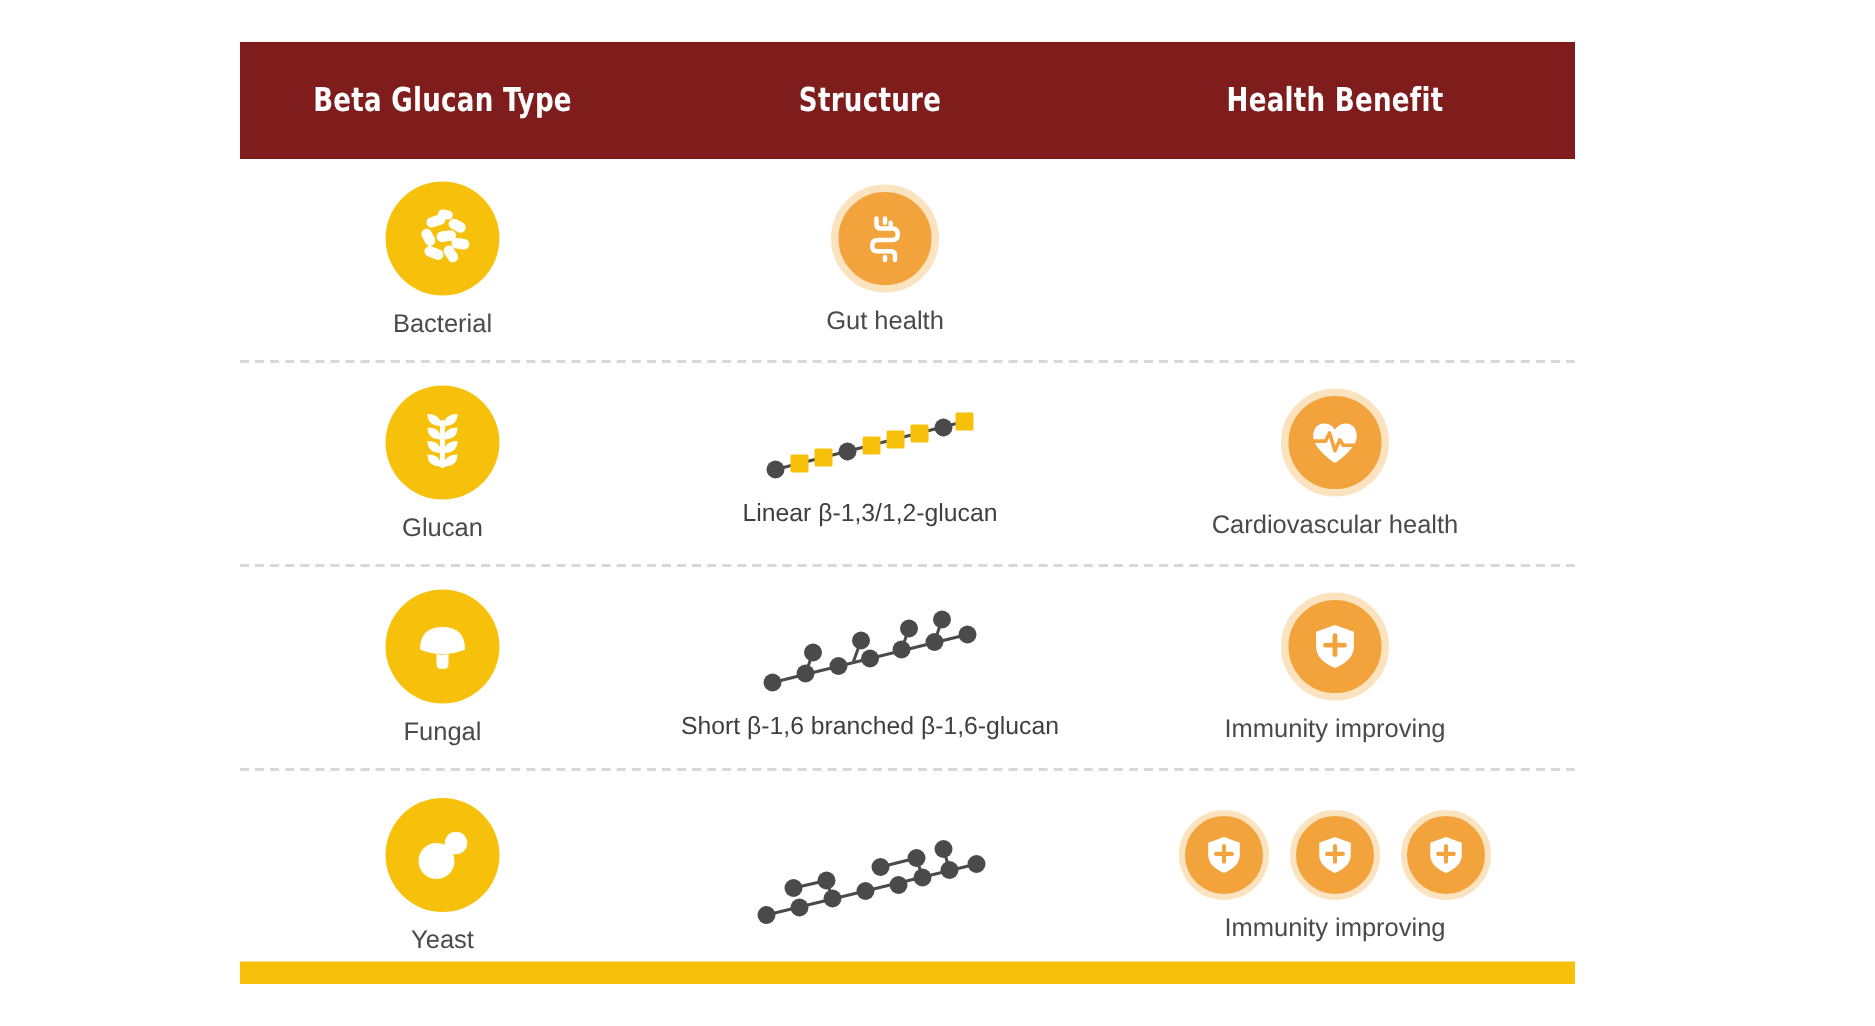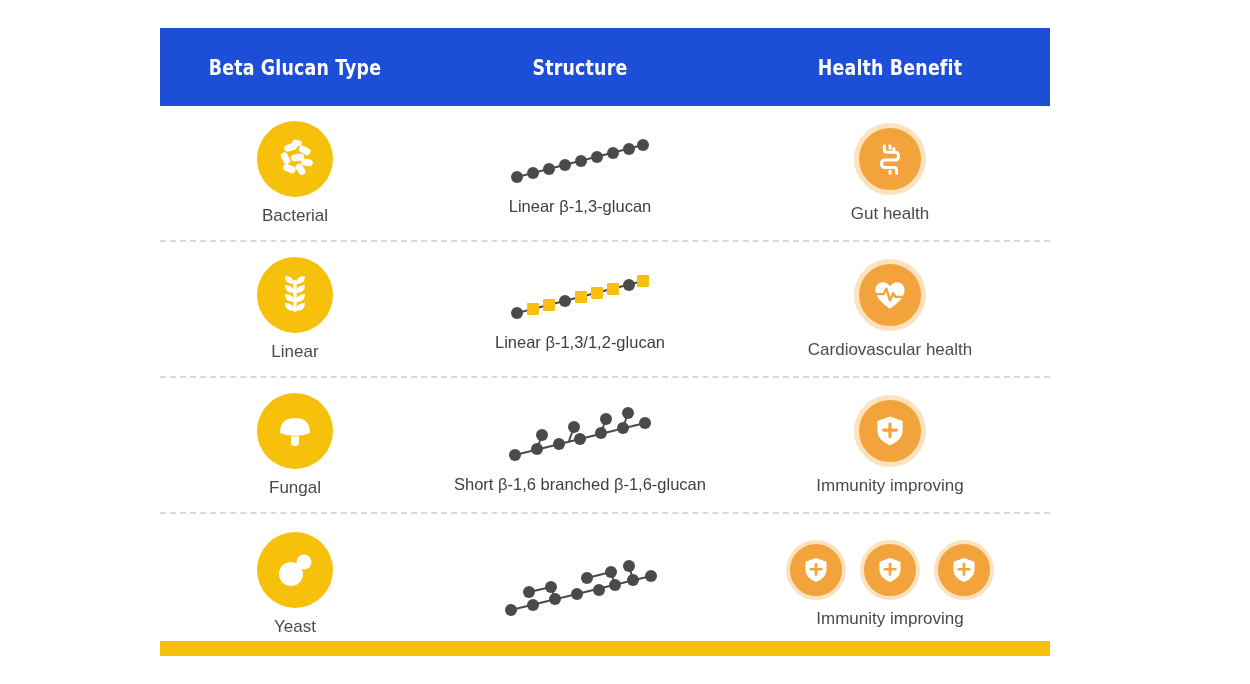--- a/index.html
+++ b/index.html
@@ -20,21 +20,21 @@
   }
   .table {
     position: absolute;
     left: 160px;
     top: 28px;
     width: 890px;
   }
   
   .thead {
     display: flex;
-    background: #1d4ed8;
+    background: #7f1d1d;
     height: 78px;
     align-items: center;
   }
   .th {
     color: #ffffff;
     font-weight: bold;
     font-size: 22px;
     letter-spacing: 0.2px;
     text-align: center;
     font-family: "DejaVu Sans Condensed", "Liberation Sans Narrow", "Liberation Sans", sans-serif;
@@ -141,39 +141,20 @@
               <rect x="30" y="24" width="12" height="7" rx="3.5" transform="rotate(8 36 27)"></rect>
               <rect x="12" y="30" width="13" height="7" rx="3.5" transform="rotate(22 18 33)"></rect>
               <rect x="24" y="31" width="12" height="7" rx="3.5" transform="rotate(58 30 34)"></rect>
               <rect x="21" y="5" width="10" height="6" rx="3" transform="rotate(10 26 8)"></rect>
             </g>
           </svg>
         </div>
         <div class="cell-label">Bacterial</div>
       </div>
 
-      <div class="cell col-struct">
-        <div>
-          <svg width="150" height="60" viewBox="0 0 150 60">
-            <line x1="12" y1="46" x2="138" y2="14" stroke="#4a4a4a" stroke-width="2"></line>
-            <g fill="#4a4a4a">
-              <circle cx="12" cy="46" r="6"></circle>
-              <circle cx="28" cy="42" r="6"></circle>
-              <circle cx="44" cy="38" r="6"></circle>
-              <circle cx="60" cy="34" r="6"></circle>
-              <circle cx="76" cy="30" r="6"></circle>
-              <circle cx="92" cy="26" r="6"></circle>
-              <circle cx="108" cy="22" r="6"></circle>
-              <circle cx="124" cy="18" r="6"></circle>
-              <circle cx="138" cy="14" r="6"></circle>
-            </g>
-          </svg>
-        </div>
-        <div class="struct-label">Linear β-1,3-glucan</div>
-      </div>
 
       <div class="cell col-benefit">
         <div class="badge">
           <svg width="38" height="38" viewBox="0 0 40 40">
             <g fill="none" stroke="#ffffff" stroke-width="3.2" stroke-linecap="round">
               <path d="M14 6 L14 10 Q14 13 17 13 L25 13 Q29 13 29 17 Q29 21 25 21 L15 21 Q11 21 11 25 Q11 29 15 29 L24 29 Q27 29 27 32 L27 35"></path>
               <path d="M20 6 L20 9"></path>
               <path d="M20 33 L20 35"></path>
               <path d="M24 13 L24 9"></path>
             </g>
@@ -194,21 +175,21 @@
               <path d="M24 12 Q33 12 33 4 Q24 4 24 12 Z"></path>
               <path d="M22 21 Q13 21 13 13 Q22 13 22 21 Z"></path>
               <path d="M24 21 Q33 21 33 13 Q24 13 24 21 Z"></path>
               <path d="M22 30 Q13 30 13 22 Q22 22 22 30 Z"></path>
               <path d="M24 30 Q33 30 33 22 Q24 22 24 30 Z"></path>
               <path d="M22 39 Q13 39 13 31 Q22 31 22 39 Z"></path>
               <path d="M24 39 Q33 39 33 31 Q24 31 24 39 Z"></path>
             </g>
           </svg>
         </div>
-        <div class="cell-label">Linear</div>
+        <div class="cell-label">Glucan</div>
       </div>
 
       <div class="cell col-struct">
         <div>
           <svg width="150" height="60" viewBox="0 0 150 60">
             <line x1="12" y1="46" x2="138" y2="14" stroke="#4a4a4a" stroke-width="2"></line>
             <circle cx="12" cy="46" r="6" fill="#4a4a4a"></circle>
             <rect x="22" y="36" width="12" height="12" rx="1" fill="#F7C10B"></rect>
             <rect x="38" y="32" width="12" height="12" rx="1" fill="#F7C10B"></rect>
             <circle cx="60" cy="34" r="6" fill="#4a4a4a"></circle>

